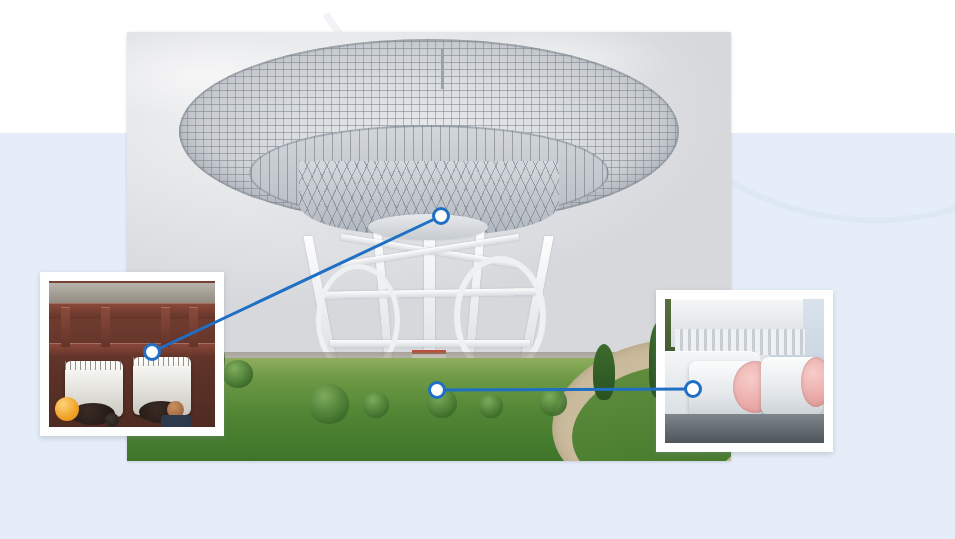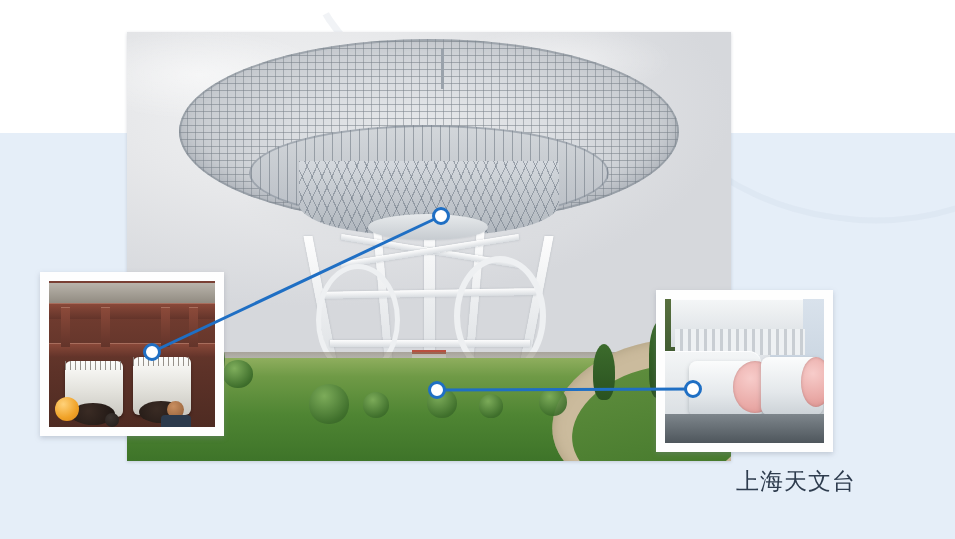--- a/index.html
+++ b/index.html
@@ -464,15 +464,14 @@
 
   <svg class="callout-svg" viewBox="0 0 955 539" xmlns="http://www.w3.org/2000/svg">
     <line x1="152" y1="352" x2="441" y2="216" stroke="#1f6fc4" stroke-width="3"></line>
     <line x1="437" y1="390" x2="693" y2="389" stroke="#1f6fc4" stroke-width="3"></line>
     <circle cx="441" cy="216" r="7.5" fill="#ffffff" stroke="#1f6fc4" stroke-width="3"></circle>
     <circle cx="152" cy="352" r="7.5" fill="#ffffff" stroke="#1f6fc4" stroke-width="3"></circle>
     <circle cx="437" cy="390" r="7.5" fill="#ffffff" stroke="#1f6fc4" stroke-width="3"></circle>
     <circle cx="693" cy="389" r="7.5" fill="#ffffff" stroke="#1f6fc4" stroke-width="3"></circle>
   </svg>
 
-  <div class="caption">上海天文台</div>
 
 </div>
 
 </body></html>

